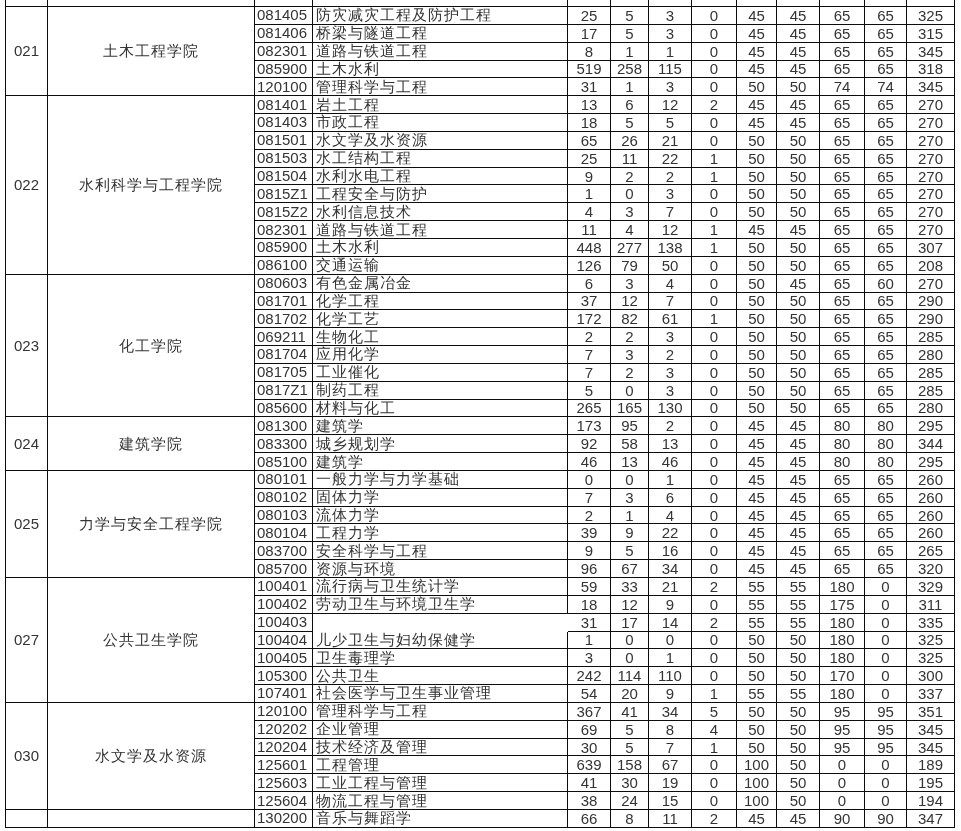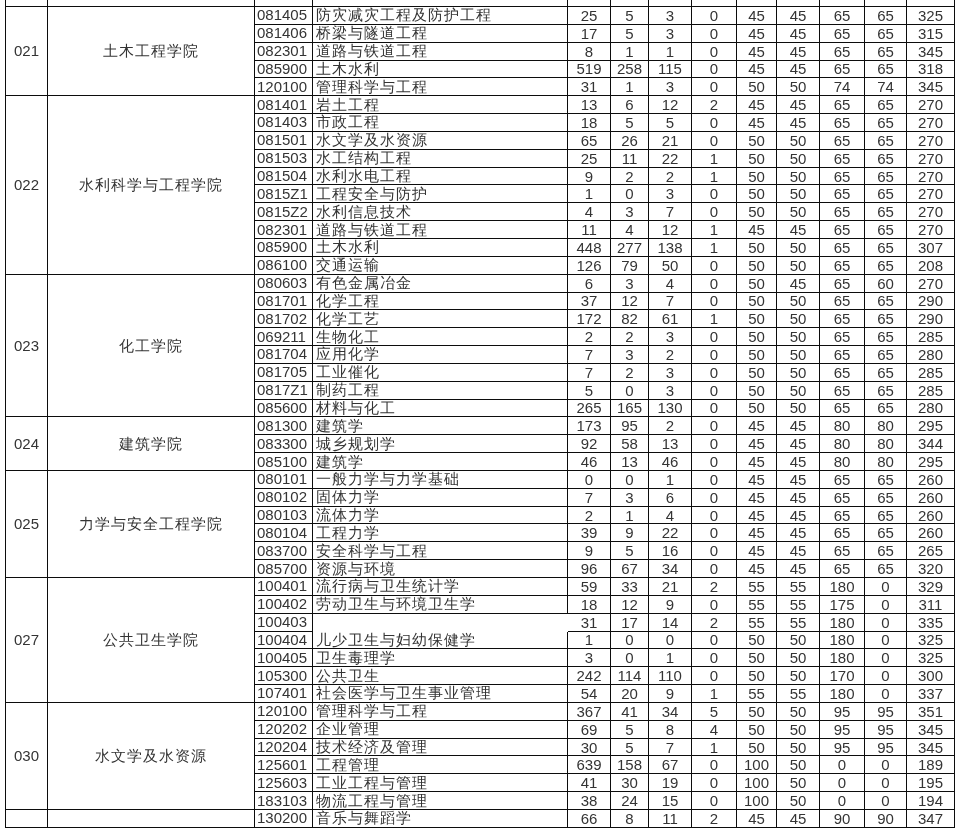--- a/index.html
+++ b/index.html
@@ -548,21 +548,21 @@
       <div class="cell left m-name cjk" style="grid-column: 4;">工业工程与管理</div>
       <div class="cell center val" style="grid-column: 5;">41</div>
       <div class="cell center val" style="grid-column: 6;">30</div>
       <div class="cell center val" style="grid-column: 7;">19</div>
       <div class="cell center val" style="grid-column: 8;">0</div>
       <div class="cell center val" style="grid-column: 9;">100</div>
       <div class="cell center val" style="grid-column: 10;">50</div>
       <div class="cell center val" style="grid-column: 11;">0</div>
       <div class="cell center val" style="grid-column: 12;">0</div>
       <div class="cell center val" style="grid-column: 13;">195</div>
-      <div class="cell left m-code" style="grid-column: 3;">183103</div>
+      <div class="cell left m-code" style="grid-column: 3;">125604</div>
       <div class="cell left m-name cjk" style="grid-column: 4;">物流工程与管理</div>
       <div class="cell center val" style="grid-column: 5;">38</div>
       <div class="cell center val" style="grid-column: 6;">24</div>
       <div class="cell center val" style="grid-column: 7;">15</div>
       <div class="cell center val" style="grid-column: 8;">0</div>
       <div class="cell center val" style="grid-column: 9;">100</div>
       <div class="cell center val" style="grid-column: 10;">50</div>
       <div class="cell center val" style="grid-column: 11;">0</div>
       <div class="cell center val" style="grid-column: 12;">0</div>
       <div class="cell center val" style="grid-column: 13;">194</div>

